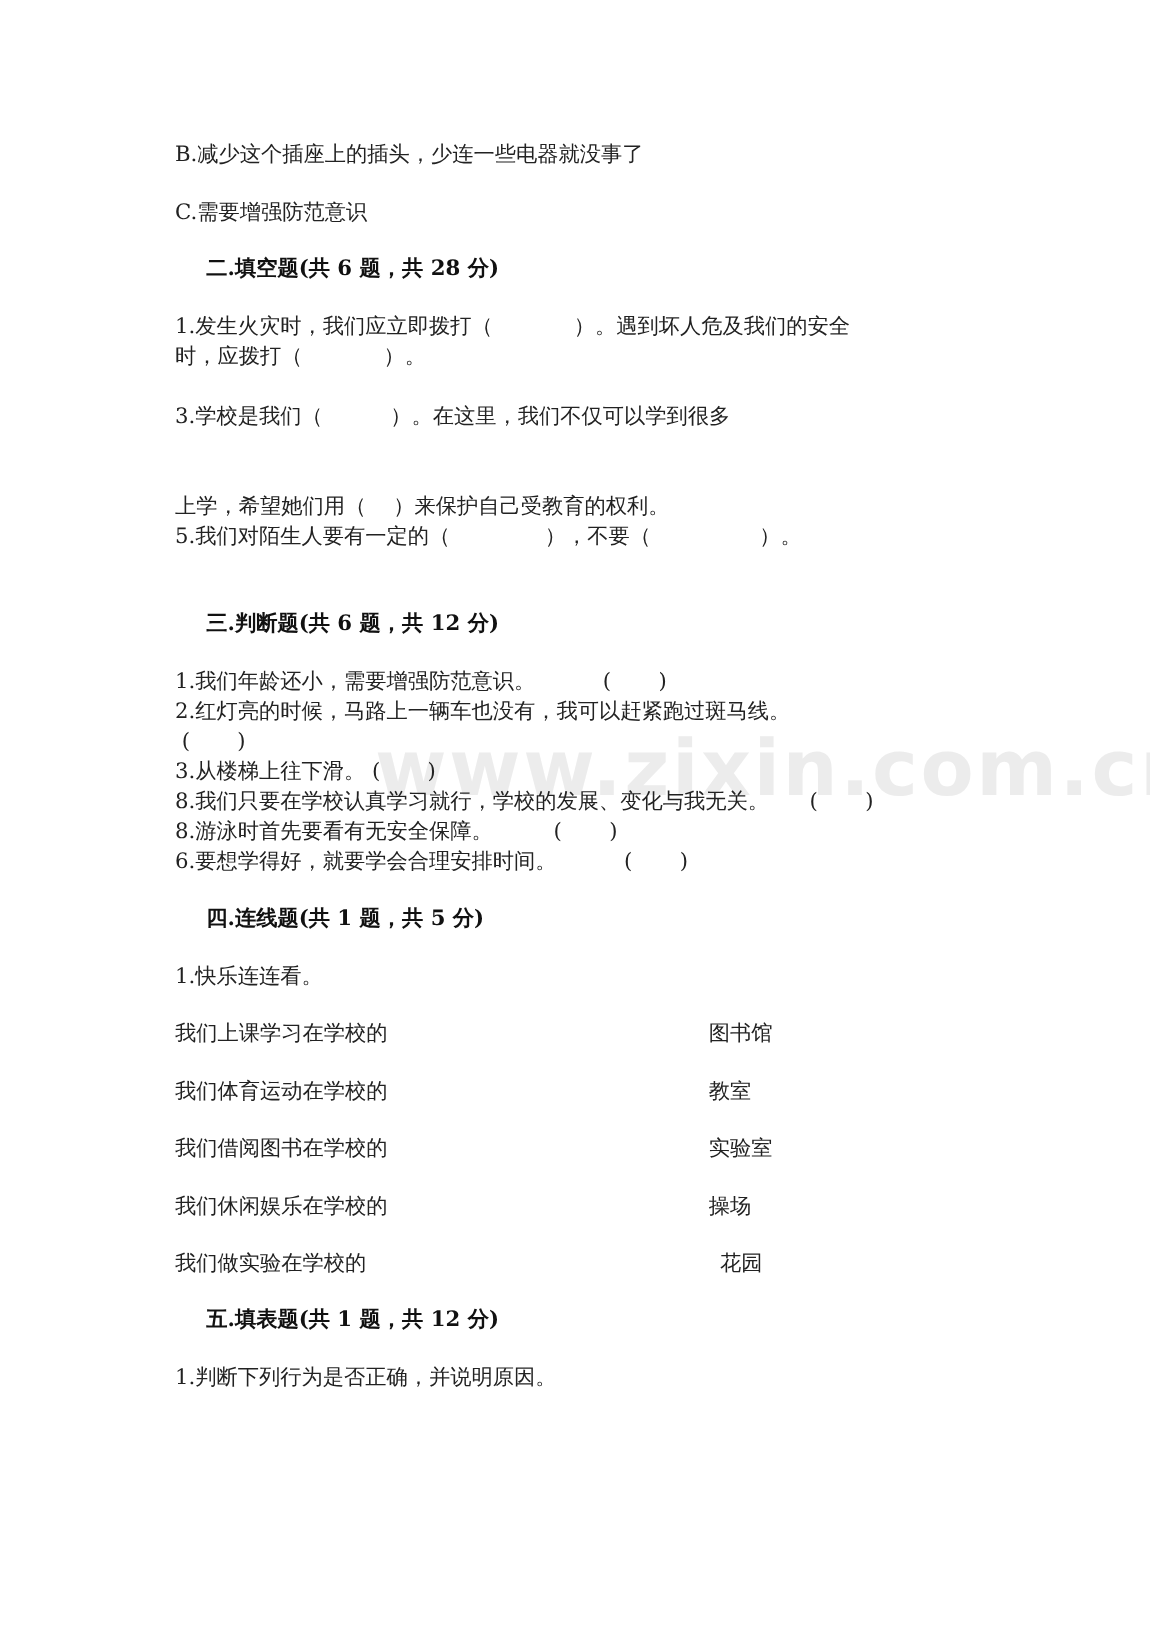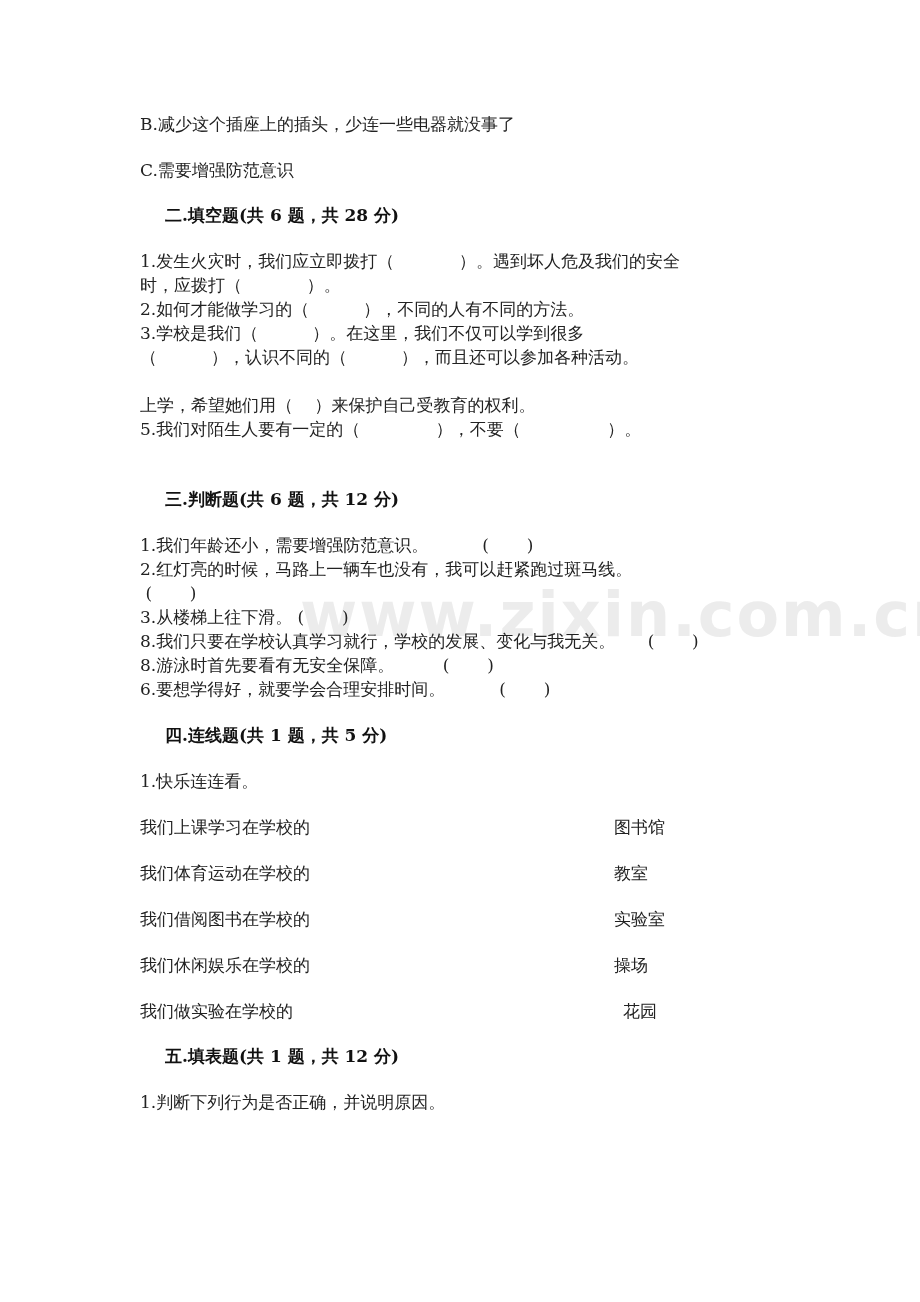--- a/index.html
+++ b/index.html
@@ -12,21 +12,21 @@
     .line {
       position: absolute; left: 140px; white-space: pre;
       font-size: 17px; line-height: 22px; color: #222;
     }
     .heading {
       position: absolute; left: 140px; white-space: pre;
       font-size: 17px; line-height: 22px; font-weight: bold; color: #111; margin-left: 25px;
     }
     .right-col {
       position: absolute; white-space: pre;
-      font-size: 17px; line-height: 22px; color: #222; margin-left: 47px;
+      font-size: 17px; line-height: 22px; color: #222;
     }
     .watermark {
       position: absolute; left: 300px; top: 578px;
       font-family: "DejaVu Sans", "Liberation Sans", sans-serif;
       font-size: 62px; letter-spacing: 2px; color: rgba(200,200,200,0.35);
       white-space: pre; pointer-events: none; font-weight: bold;
     }
   </style>
 </head>
 <body>
@@ -34,23 +34,21 @@
 <div class="page">
 
   <div class="watermark">www.zixin.com.cn</div>
 
   <div class="line" style="top:113px">B.减少这个插座上的插头，少连一些电器就没事了</div>
   <div class="line" style="top:159px">C.需要增强防范意识</div>
 
   <div class="heading" style="top:204px">二.填空题(共 6 题，共 28 分)</div>
   <div class="line" style="top:250px">1.发生火灾时，我们应立即拨打（            ）。遇到坏人危及我们的安全</div>
   <div class="line" style="top:274px">时，应拨打（            ）。</div>
-  <div class="line" style="top:298px">2.如何才能做学习的（          ），不同的人有不同的方法。</div>
   <div class="line" style="top:322px">3.学校是我们（          ）。在这里，我们不仅可以学到很多</div>
-  <div class="line" style="top:346px">（          ），认识不同的（          ），而且还可以参加各种活动。</div>
   <div class="line" style="top:394px">上学，希望她们用（    ）来保护自己受教育的权利。</div>
   <div class="line" style="top:418px">5.我们对陌生人要有一定的（              ），不要（                ）。</div>
 
   <div class="heading" style="top:488px">三.判断题(共 6 题，共 12 分)</div>
   <div class="line" style="top:534px">1.我们年龄还小，需要增强防范意识。          (       )</div>
   <div class="line" style="top:558px">2.红灯亮的时候，马路上一辆车也没有，我可以赶紧跑过斑马线。</div>
   <div class="line" style="top:582px"> (       )</div>
   <div class="line" style="top:606px">3.从楼梯上往下滑。 (       )</div>
   <div class="line" style="top:630px">8.我们只要在学校认真学习就行，学校的发展、变化与我无关。      (       )</div>
   <div class="line" style="top:654px">8.游泳时首先要看有无安全保障。         (       )</div>

